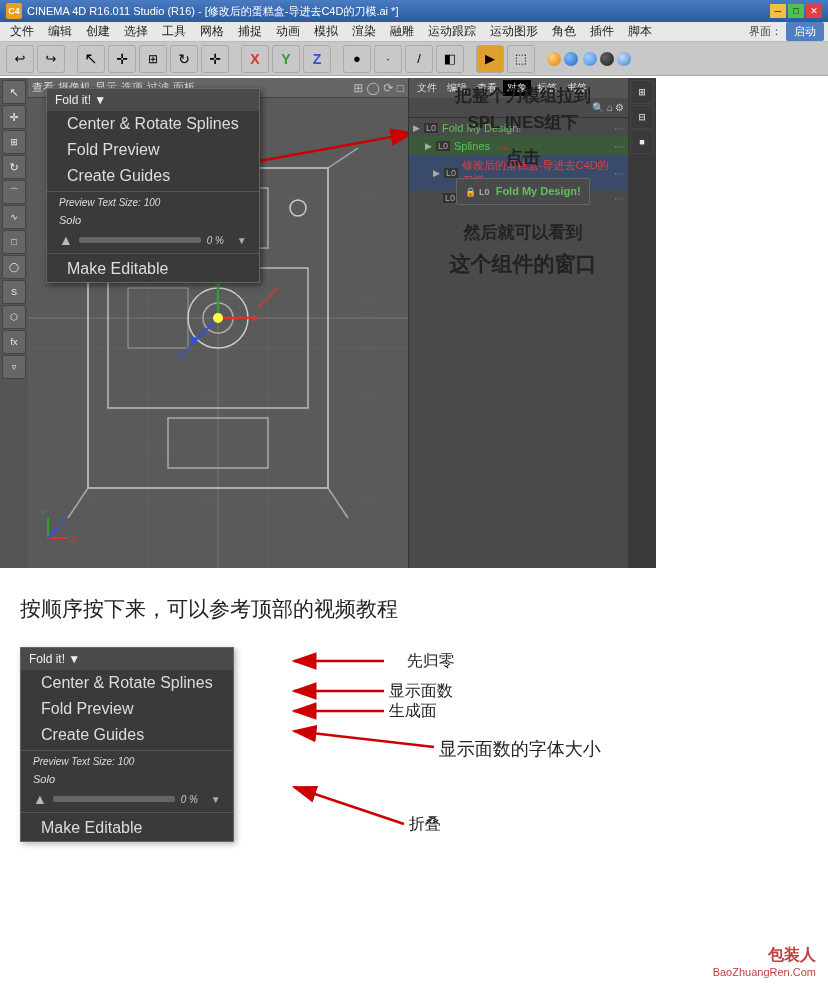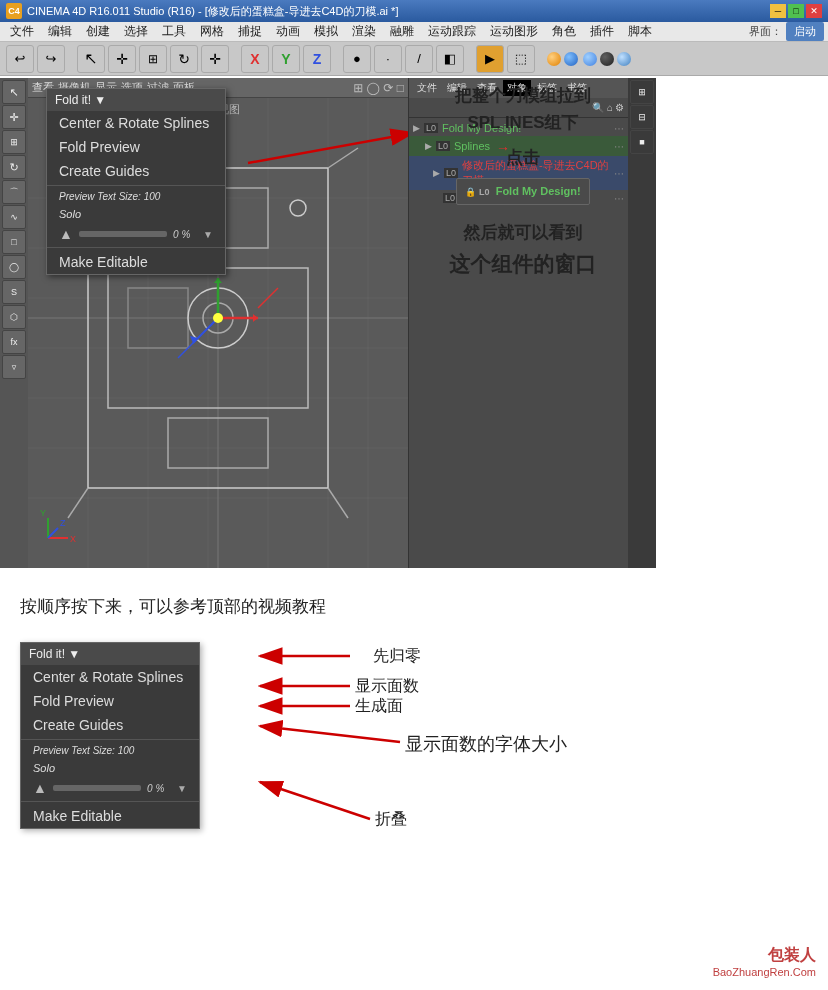--- a/index.html
+++ b/index.html
@@ -113,23 +113,23 @@
       padding: 4px 8px;
       background: #4a4a4a;
       color: #eee;
       font-size: 12px;
       display: flex;
       align-items: center;
       justify-content: space-between;
       cursor: pointer;
     }
     .fold-menu-item {
-      padding: 4px 12px;
+      padding: 4px 20px;
       color: #ddd;
-      font-size: 14px;
+      font-size: 16px;
       cursor: pointer;
     }
     .fold-menu-divider { height: 1px; background: #555; margin: 2px 0; }
     .fold-menu-row {
       padding: 3px 12px;
       color: #ddd;
       font-size: 11px;
       display: flex;
       align-items: center;
       gap: 6px;
@@ -180,21 +180,21 @@
     
     #bottom-section {
       position: absolute;
       top: 585px;
       left: 0;
       width: 828px;
       background: #ffffff;
       padding: 10px 20px;
     }
     #instruction-text {
-      font-size: 17px;
+      font-size: 21px;
       color: #222;
       margin-bottom: 16px;
     }
     #bottom-content {
       display: flex;
       align-items: flex-start;
       gap: 20px;
     }
     #fold-menu2 {
       background: #3a3a3a;

